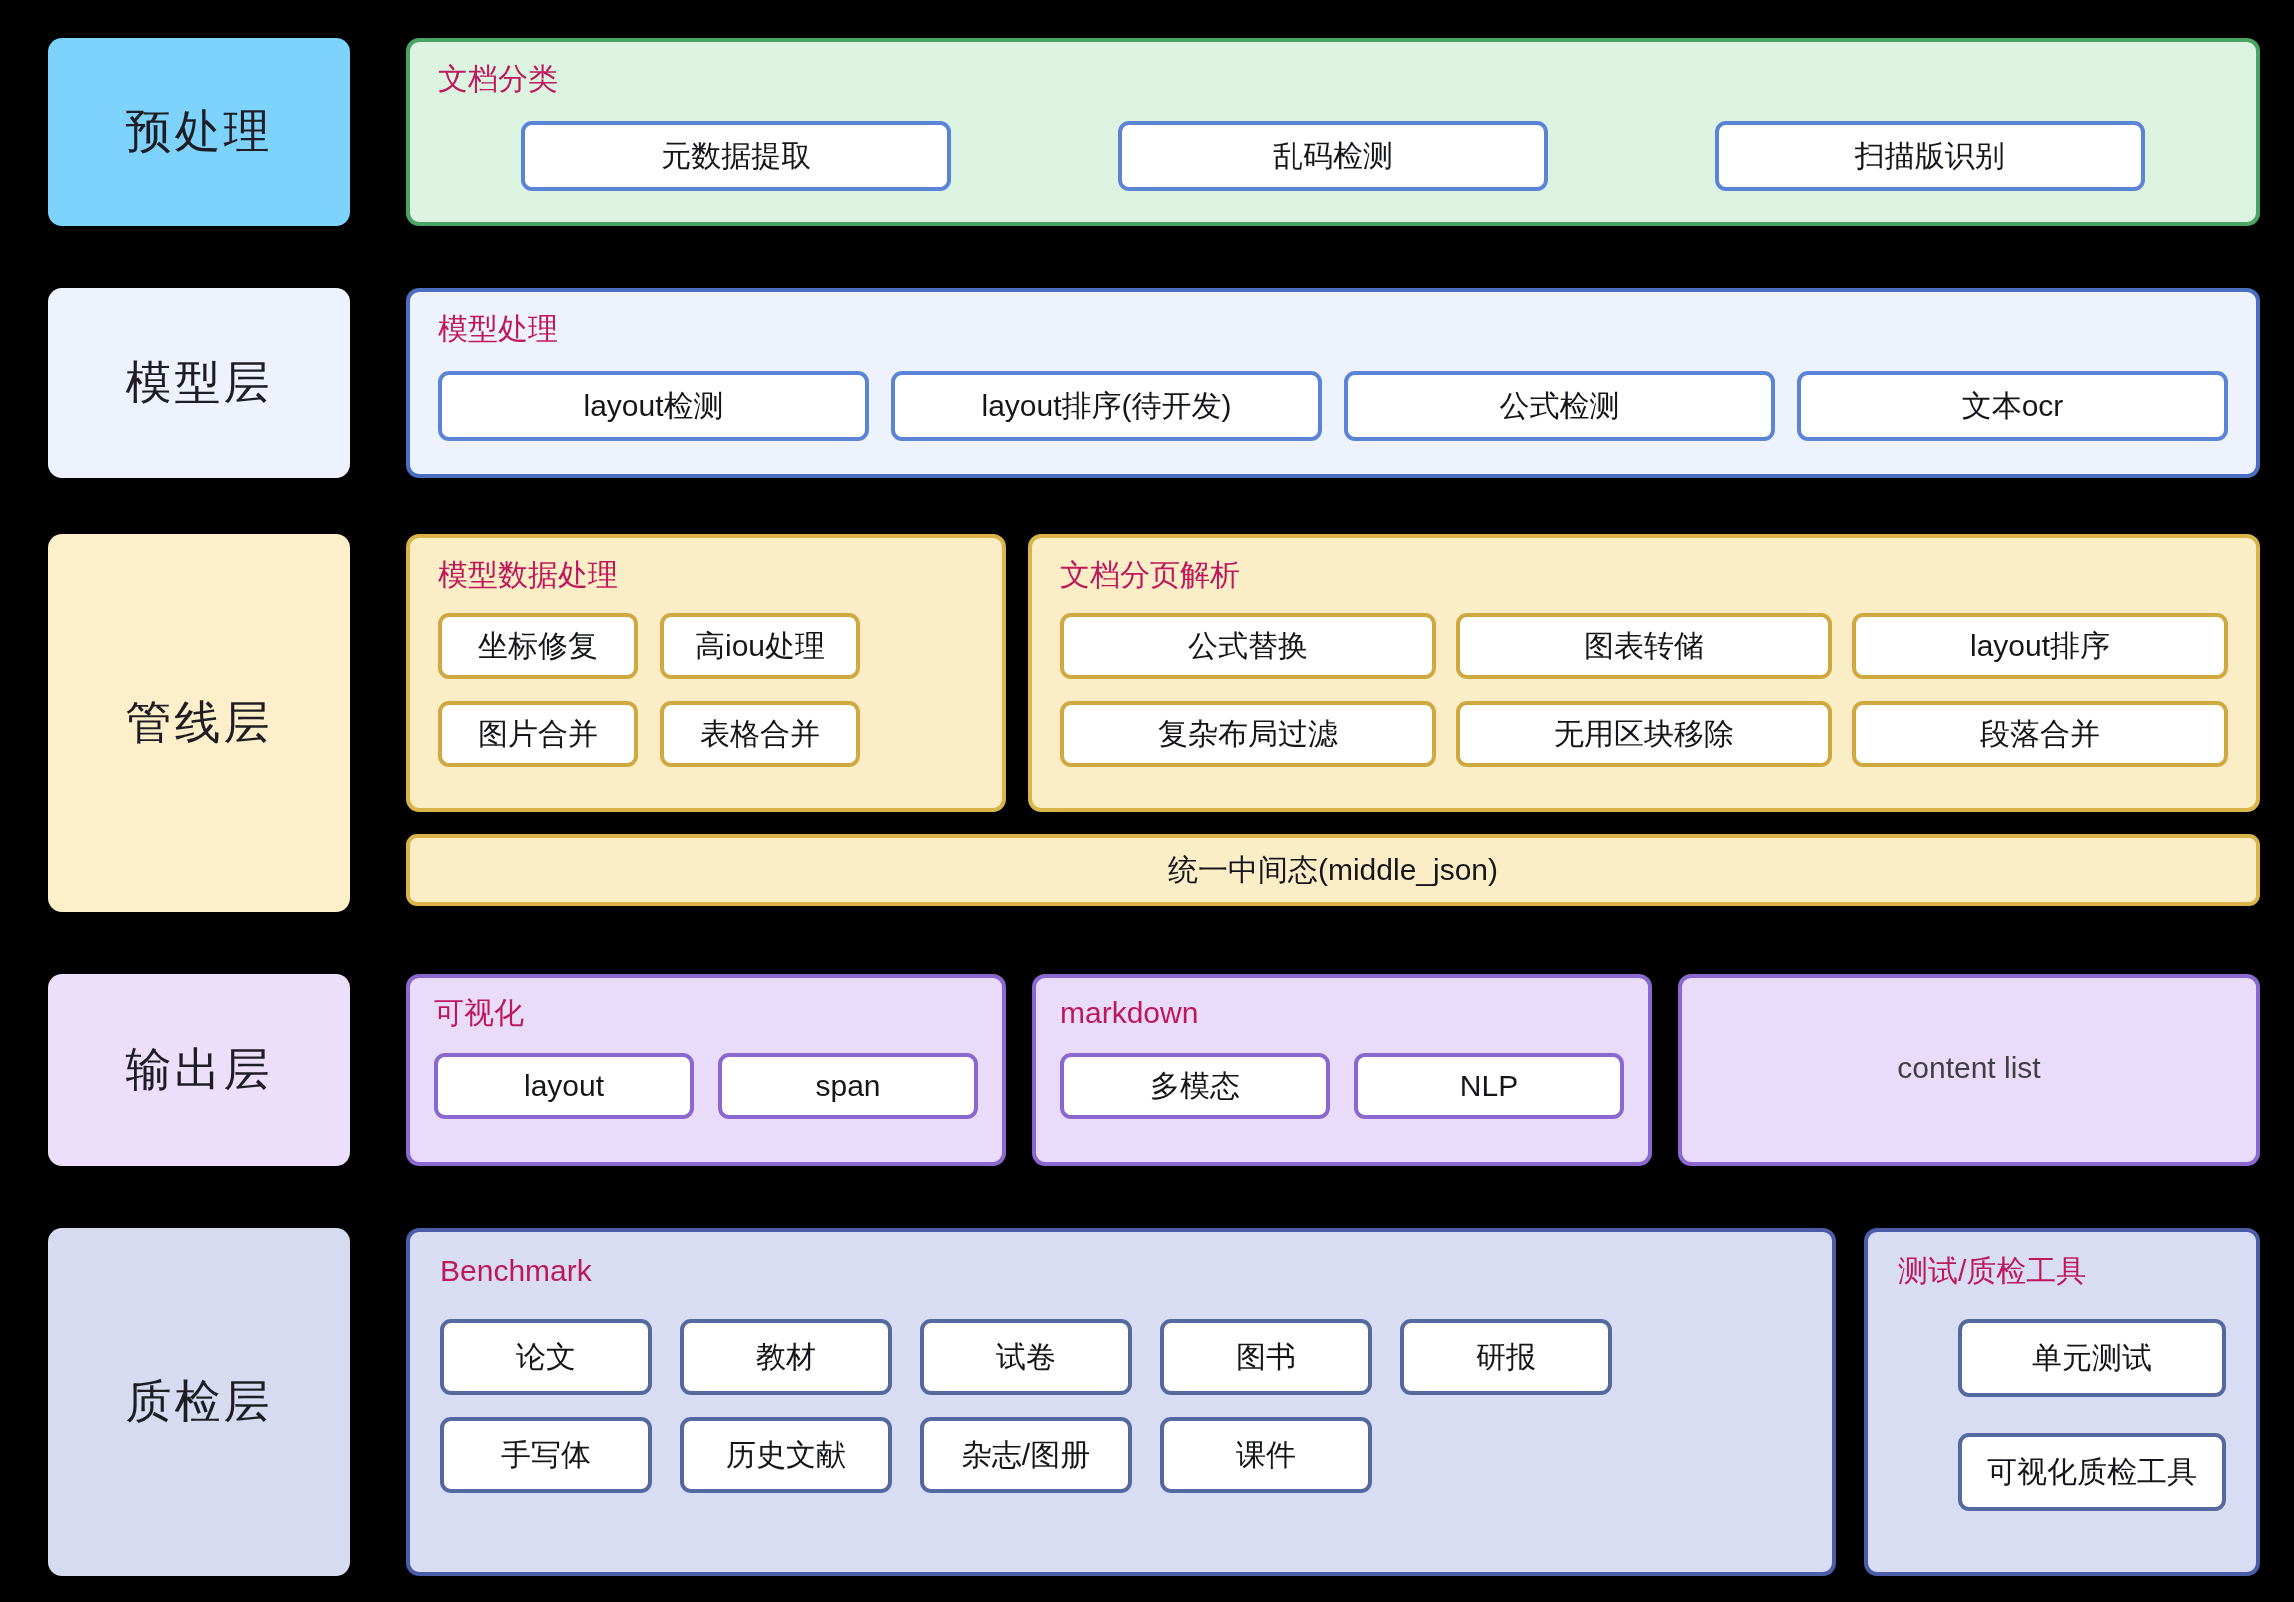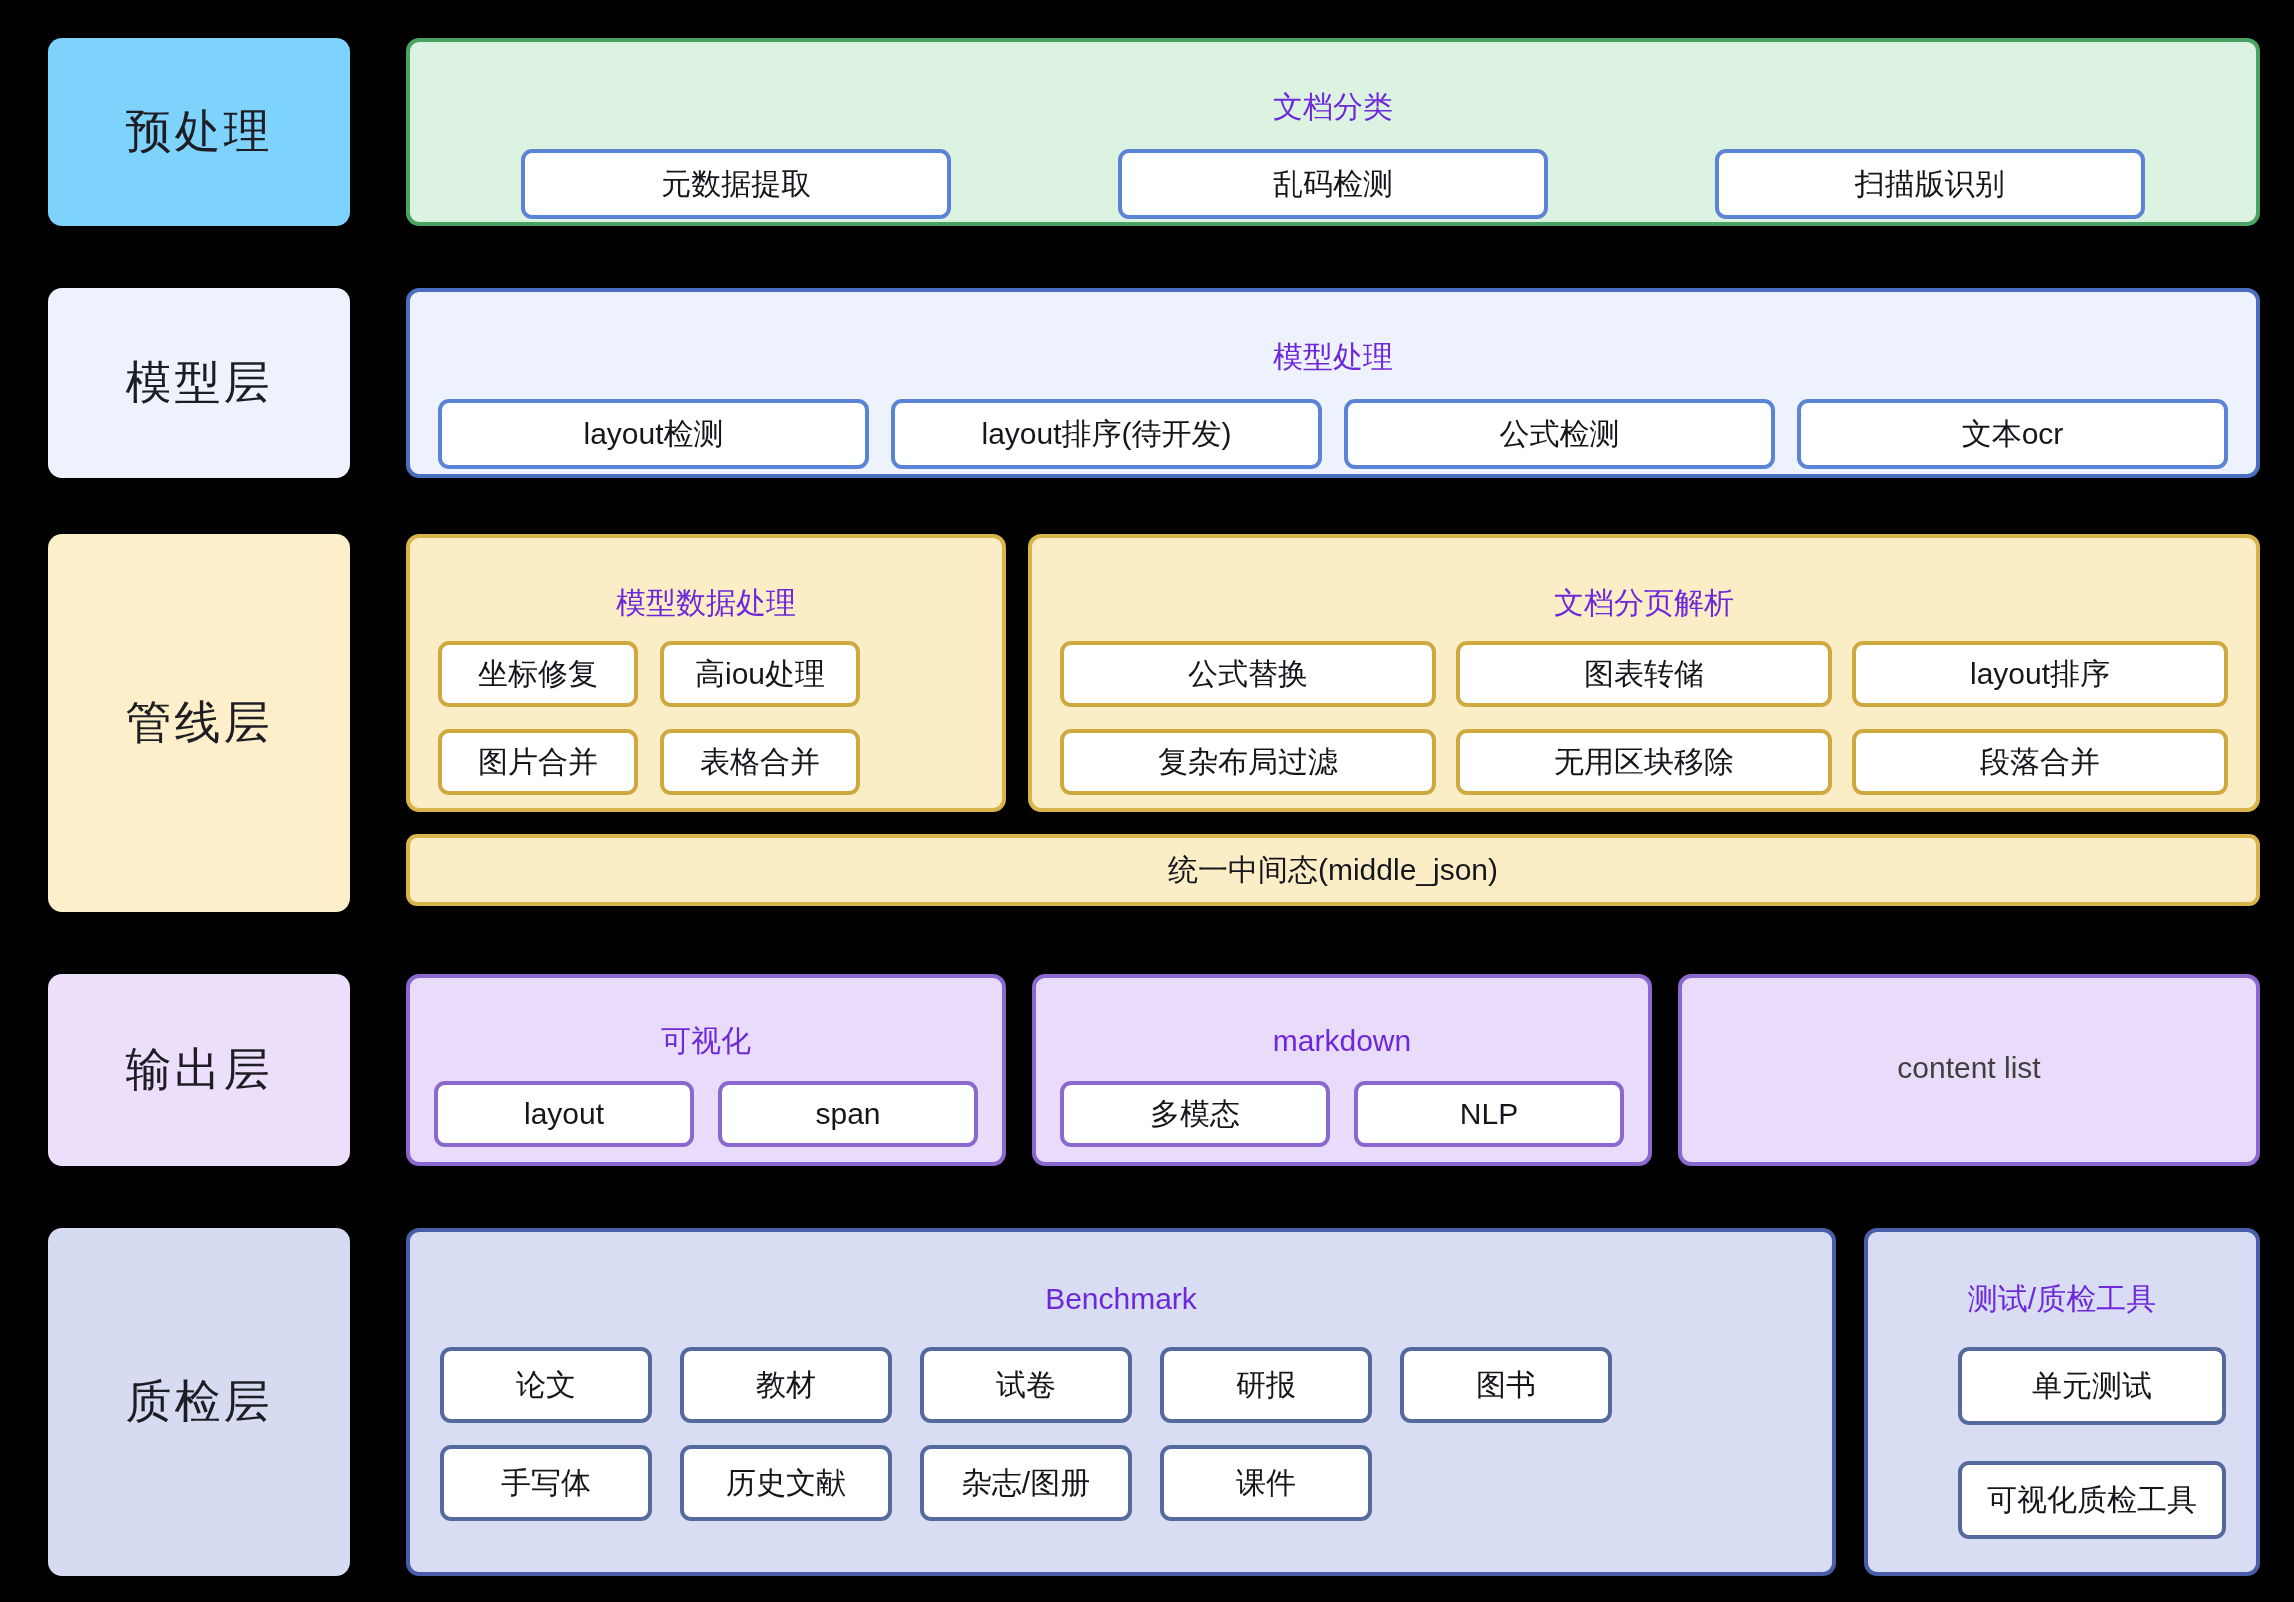--- a/index.html
+++ b/index.html
@@ -62,26 +62,24 @@
     flex-direction: column;
     min-width: 0;
   }
   .panel-green  { background: #ddf3e1; border: 4px solid #4aa362; }
   .panel-blue   { background: #eef2fc; border: 4px solid #4a6fc0; }
   .panel-yellow { background: #fbeec7; border: 4px solid #d9b44a; }
   .panel-purple { background: #e9dcfa; border: 4px solid #8a68cf; }
   .panel-qc     { background: #d9ddf4; border: 4px solid #4a5da8; }
 
   .panel-title {
-    text-align: center;
     font-size: 30px;
-    color: #6d28d9;
+    color: #be185d;
     margin-bottom: 24px;
     line-height: 1.15;
-    margin-top: 28px;
   }
 
   .chips { display: flex; align-items: center; }
   .chips + .chips { margin-top: 22px; }
 
   .chip {
     background: #ffffff;
     border-radius: 11px;
     display: flex;
     align-items: center;
@@ -284,22 +282,22 @@
     </div>
     <div class="layer-body">
       <div class="qc-wrap">
 
         <div class="panel panel-qc qc-bench">
           <div class="panel-title">Benchmark</div>
           <div class="chips">
             <div class="chip chip-qc">论文</div>
             <div class="chip chip-qc">教材</div>
             <div class="chip chip-qc">试卷</div>
+            <div class="chip chip-qc">图书</div>
             <div class="chip chip-qc">研报</div>
-            <div class="chip chip-qc">图书</div>
           </div>
           <div class="chips">
             <div class="chip chip-qc">手写体</div>
             <div class="chip chip-qc">历史文献</div>
             <div class="chip chip-qc">杂志/图册</div>
             <div class="chip chip-qc">课件</div>
           </div>
         </div>
 
         <div class="panel panel-qc qc-tools">

